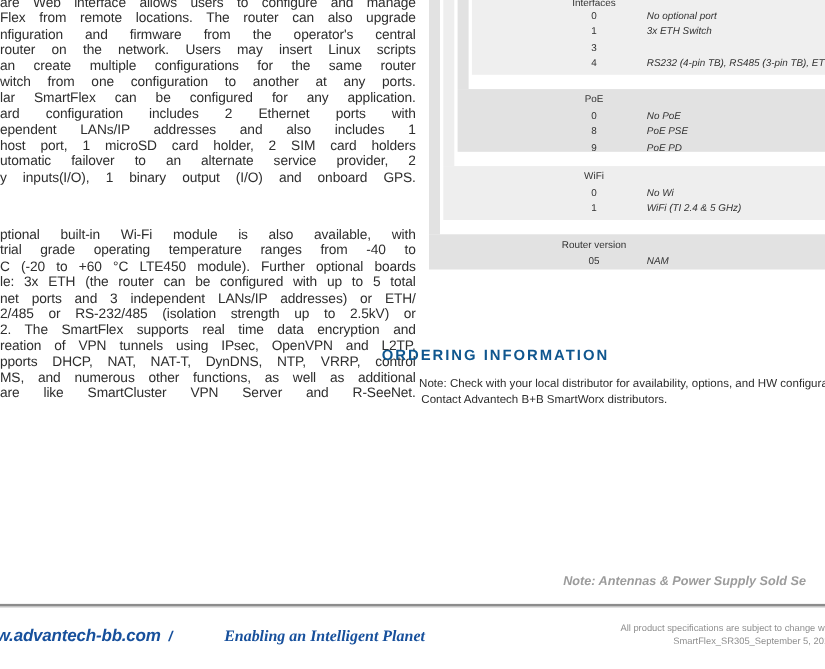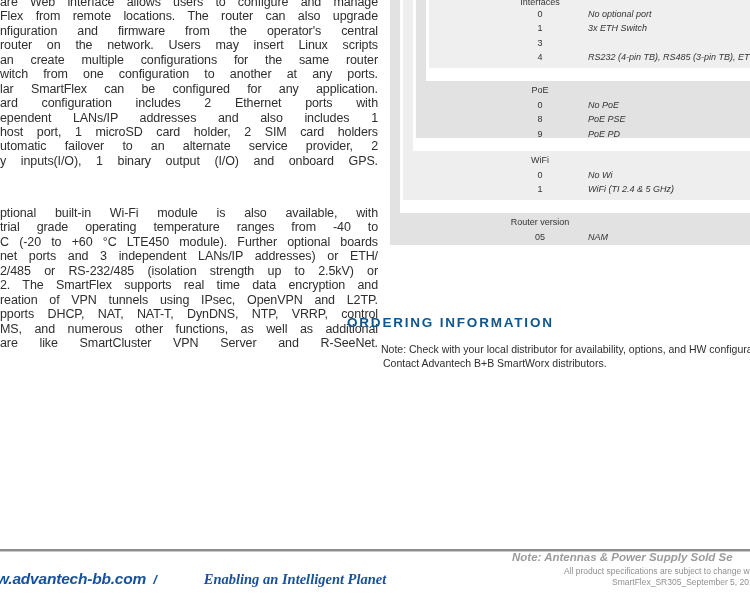--- a/index.html
+++ b/index.html
@@ -31,21 +31,21 @@
     position:absolute;left:347px;top:315px;font-size:13.5px;font-weight:700;
     letter-spacing:1.8px;color:#0f568e;white-space:nowrap;
   }
   .order-note{position:absolute;left:347px;font-size:10.5px;color:#2e2e2e;white-space:nowrap;}
   .order-note1{top:343px;padding-left:34px;}
   .order-note2{top:357px;margin-left:36px;}
 
   
   .acc-note{
     position:absolute;left:512px;top:523px;font-size:11.5px;font-weight:700;font-style:italic;
-    color:#9c9c9c;white-space:nowrap;margin-top:28px;
+    color:#9c9c9c;white-space:nowrap;
   }
 
   
   .footer-rule{position:absolute;left:0;top:549px;width:750px;height:2px;background:#8c8c8c;border-bottom:1px solid #c9c9c9;}
   .brand{position:absolute;left:-3px;top:570px;display:flex;align-items:baseline;gap:7px;color:#17509c;white-space:nowrap;}
   .site{font-size:15.5px;font-weight:700;font-style:italic;letter-spacing:-0.2px;color:#17509c;text-decoration:none;}
   .slash{font-size:13px;font-weight:700;font-style:italic;}
   .tagline{font-family:"Liberation Serif",serif;font-size:14.5px;font-weight:700;font-style:italic;margin-left:40px;}
   .disc{position:absolute;font-size:8.5px;color:#8f8f8f;white-space:nowrap;}
   .disc1{left:564px;top:566px;}
@@ -65,20 +65,21 @@
     <div class="tline">ard configuration includes 2 Ethernet ports with</div>
     <div class="tline">ependent LANs/IP addresses and also includes 1</div>
     <div class="tline">host port, 1 microSD card holder, 2 SIM card holders</div>
     <div class="tline">utomatic failover to an alternate service provider, 2</div>
     <div class="tline">y inputs(I/O), 1 binary output (I/O) and onboard GPS.</div>
   </div>
 <div class="intro intro-p2">
     <div class="tline">ptional built-in Wi-Fi module is also available, with</div>
     <div class="tline">trial grade operating temperature ranges from -40 to</div>
     <div class="tline">C (-20 to +60 °C LTE450 module). Further optional boards</div>
+    <div class="tline">le: 3x ETH (the router can be configured with up to 5 total</div>
     <div class="tline">net ports and 3 independent LANs/IP addresses) or ETH/</div>
     <div class="tline">2/485 or RS-232/485 (isolation strength up to 2.5kV) or</div>
     <div class="tline">2. The SmartFlex supports real time data encryption and</div>
     <div class="tline">reation of VPN tunnels using IPsec, OpenVPN and L2TP.</div>
     <div class="tline">pports DHCP, NAT, NAT-T, DynDNS, NTP, VRRP, control</div>
     <div class="tline">MS, and numerous other functions, as well as additional</div>
     <div class="tline">are like SmartCluster VPN Server and R-SeeNet.</div>
   </div>
 
 <div class="bar" style="left:390px;top:-14px;width:10px;height:227px;background:#e2e2e2"></div>

